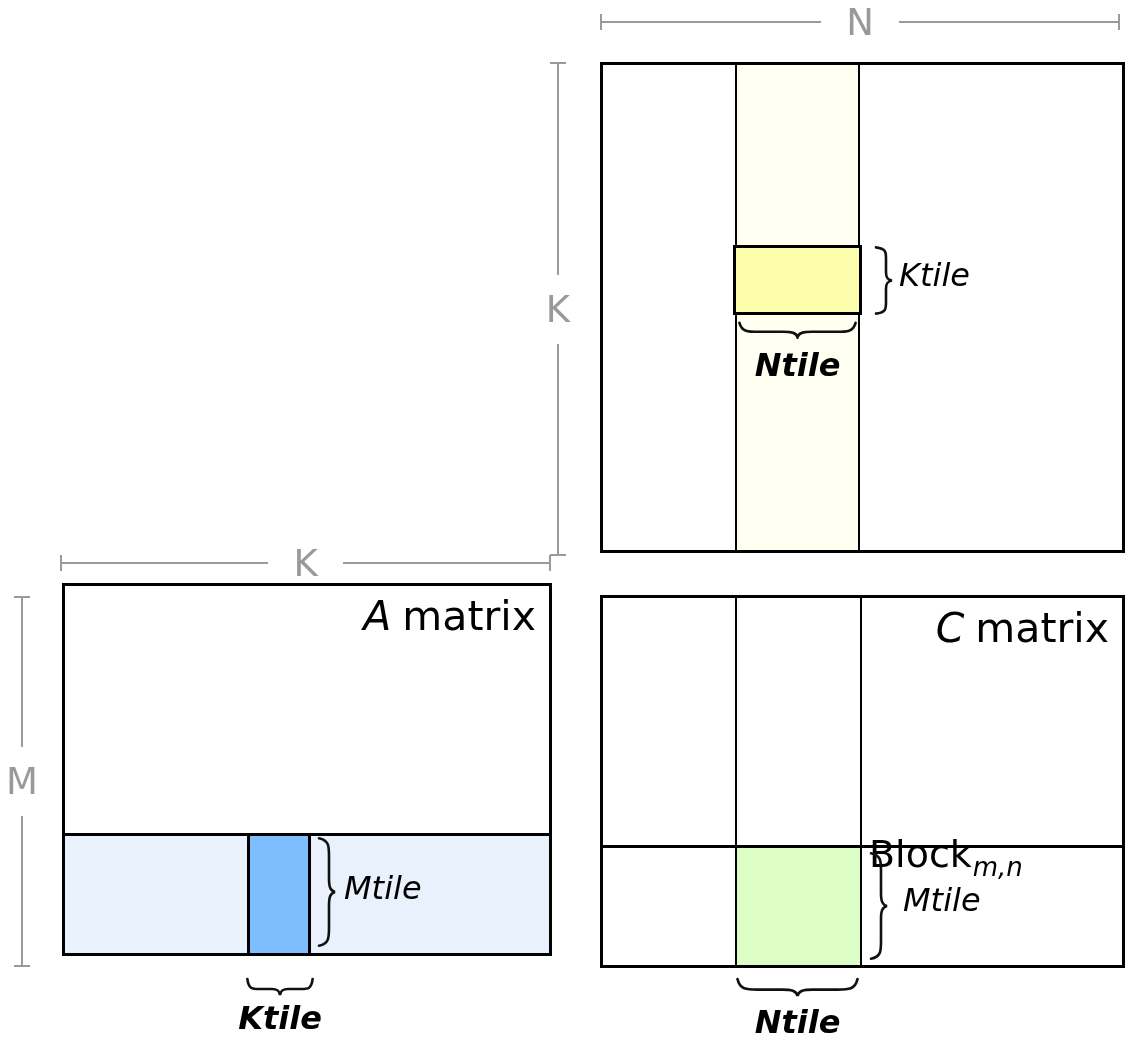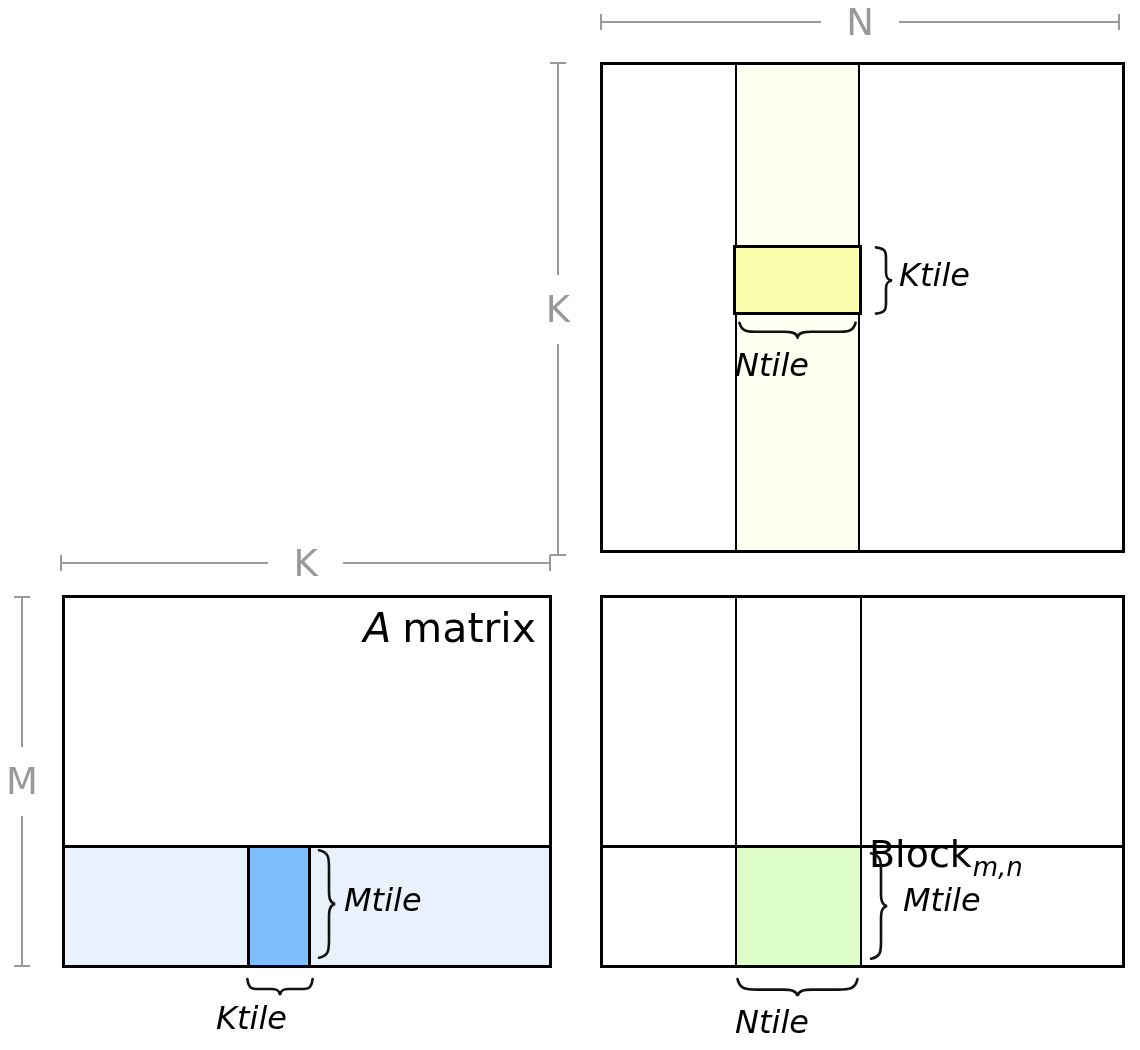--- a/index.html
+++ b/index.html
@@ -3,42 +3,42 @@
 <meta charset="utf-8">
 <style>
   html,body{margin:0;padding:0;background:#fff;}
   #stage{
     position:relative;width:1140px;height:1050px;overflow:hidden;background:#fff;
     font-family:"DejaVu Sans","Liberation Sans",sans-serif;color:#000;
   }
   
   .mbox{position:absolute;border:3px solid #000;background:#fff;box-sizing:border-box;}
   #box-b{left:600px;top:62px;width:525px;height:491px;}
-  #box-a{left:62px;top:595px;width:490px;height:373px;}
+  #box-a{left:62px;top:583px;width:490px;height:373px;}
   #box-c{left:600px;top:595px;width:525px;height:373px;}
   .mtitle{position:absolute;top:8px;right:13px;font-size:41px;line-height:1.1;white-space:nowrap;}
   .mtitle .ltr{font-style:italic;margin-right:11px;}
   
   .b-strip{position:absolute;left:132px;top:0;bottom:0;width:125px;background:#FFFFF2;
            border-left:2px solid #000;border-right:2px solid #000;box-sizing:border-box;}
   .b-tile{position:absolute;left:130px;top:180px;width:129px;height:70px;background:#FCFCAD;
           border:3px solid #000;box-sizing:border-box;}
   
   .a-strip{position:absolute;left:0;right:0;bottom:0;height:120px;background:#E9F2FC;
            border-top:3px solid #000;box-sizing:border-box;}
   .a-tile{position:absolute;left:182px;bottom:0;width:64px;height:120px;background:#7EBEFF;
           border:3px solid #000;border-bottom:none;box-sizing:border-box;}
   
   .c-vline{position:absolute;top:0;bottom:0;width:2px;background:#000;}
   .c-divider{position:absolute;left:0;right:0;top:247px;height:3px;background:#000;}
   .c-tile{position:absolute;left:132px;top:250px;bottom:0;width:127px;background:#DDFDC6;
           border-left:2px solid #000;border-right:2px solid #000;box-sizing:border-box;}
   
   .tlabel{position:absolute;font-style:italic;font-size:32px;line-height:1.15;white-space:nowrap;}
-  .tlabel.centered{text-align:left;}
+  .tlabel.centered{text-align:center;font-weight:bold;}
   .brace{position:absolute;}
   .brace svg{display:block;width:100%;height:100%;}
   .blocklbl{position:absolute;font-size:38px;line-height:1.1;white-space:nowrap;margin-top:45px;}
   .blocklbl .subscr{font-style:italic;font-size:26px;position:relative;top:9px;left:1px;}
   
   .dim{position:absolute;color:#999;display:flex;align-items:center;}
   .dim-h{flex-direction:row;height:34px;}
   .dim-v{flex-direction:column;width:34px;}
   .hseg{flex:1;height:2px;background:#9a9a9a;}
   .vseg{flex:1;width:2px;background:#9a9a9a;}
@@ -127,20 +127,23 @@
     </svg>
   </div>
   <div class="tlabel centered" style="left:216px;width:128px;top:1000px;">Ktile</div>
 
   <div class="mbox" id="box-c">
     <div class="c-vline" style="left:132px;"></div>
     <div class="c-vline" style="left:257px;"></div>
     <div class="c-divider"></div>
     <div class="c-tile"></div>
 
+    <div class="mtitle">
+      <span class="ltr">C</span><span>matrix</span>
+    </div>
 
     <div class="blocklbl" style="left:266px;top:191px;">
       <span>Block</span><span class="subscr">m,n</span>
     </div>
 
     <div class="brace" style="left:266px;top:253px;width:20px;height:110px;">
       <svg viewBox="0 0 20 100" preserveAspectRatio="none">
         <path d="M2,2 C12,4 12,9 12,18 L12,38 C12,45 13,49 18,50 C13,51 12,55 12,62 L12,82 C12,91 12,96 2,98" fill="none" stroke="#111" stroke-width="2.6" stroke-linecap="round" vector-effect="non-scaling-stroke"></path>
       </svg>
     </div>

